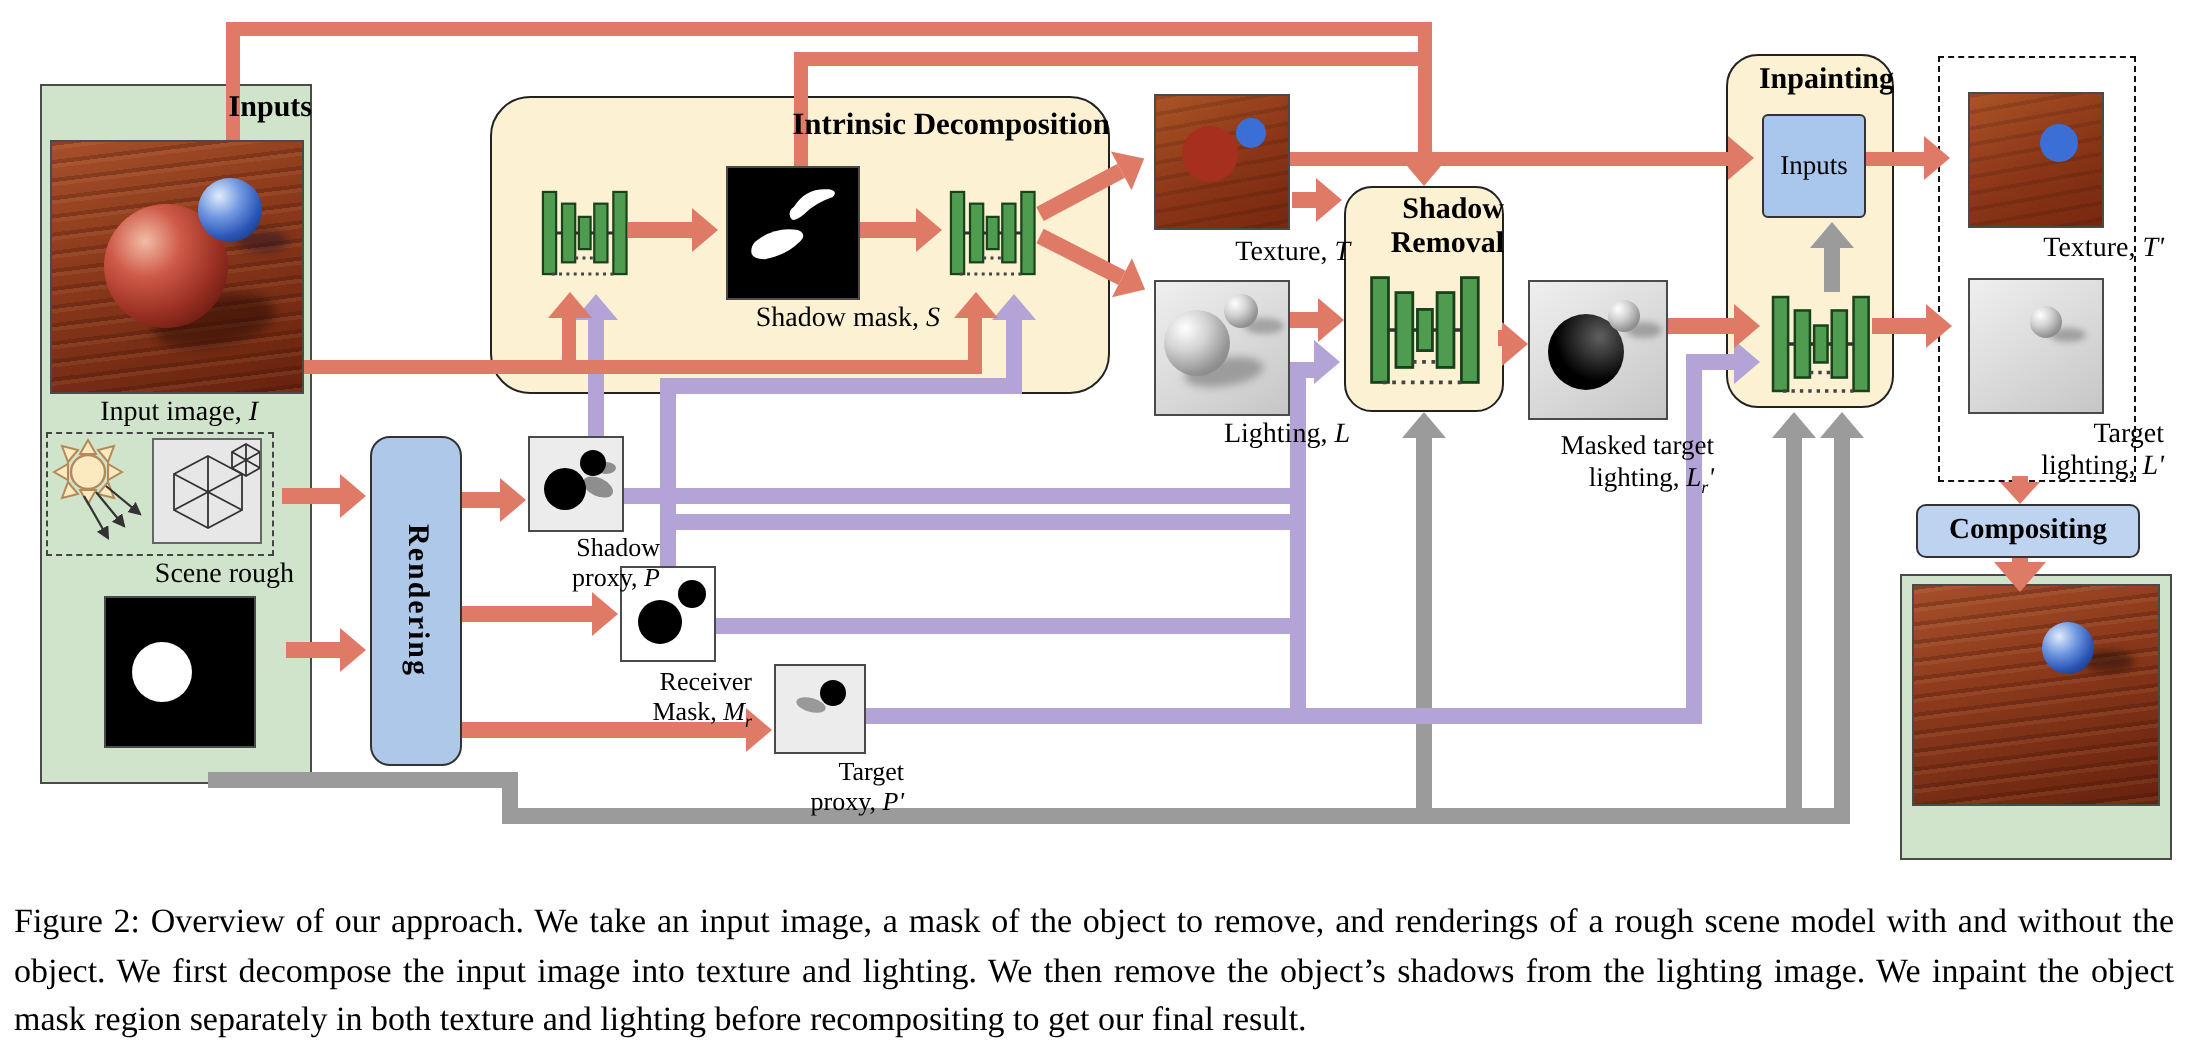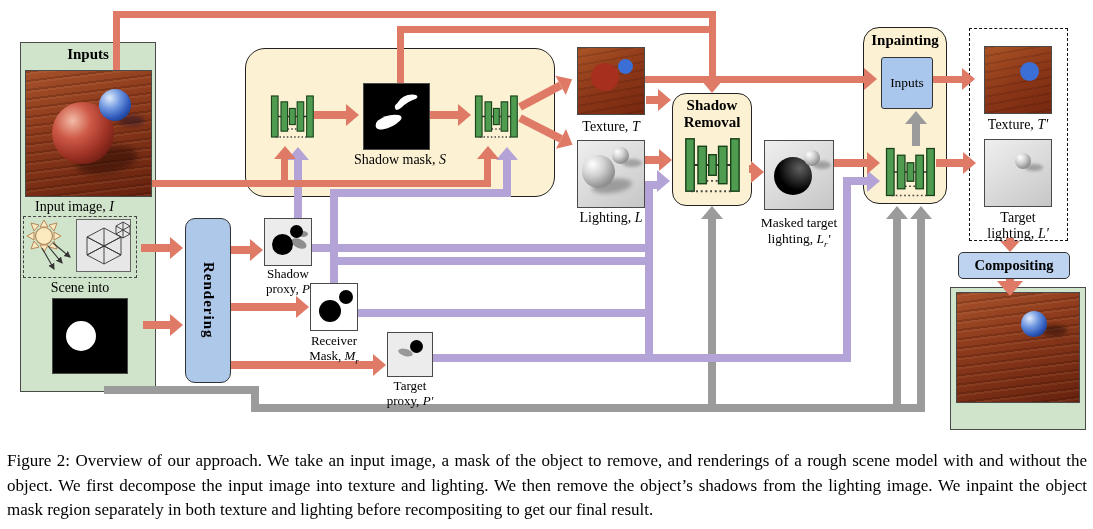--- a/index.html
+++ b/index.html
@@ -1,20 +1,20 @@
 <!DOCTYPE html>
 <html><head>
 <meta charset="utf-8">
 <style>
   html,body{margin:0;padding:0;background:#fff}
   #fig{position:relative;width:1093px;height:529px;background:#fff;overflow:hidden;
        font-family:"Liberation Serif","DejaVu Serif",serif;color:#000}
   .b{position:absolute;box-sizing:border-box}
   .ph{position:absolute;box-sizing:border-box;border:1px solid #4a4a4a;overflow:hidden}
-  .lab{position:absolute;font-size:14px;text-align:center;white-space:nowrap;line-height:1.15}
+  .lab{position:absolute;font-size:14px;text-align:right;white-space:nowrap;line-height:1.15}
   .l2{font-size:13px;line-height:1.13}
   .ttl{font-weight:bold;font-size:15px}
   .it{font-style:italic}
   sub.it{font-size:9px;font-style:italic}
   .hl,.vl{position:absolute}
   .cr{background:#df7a66}.cp{background:#b3a3d7}.cg{background:#9b9b9b}
   .ar{position:absolute;width:0;height:0;border-top:11px solid transparent;border-bottom:11px solid transparent;border-left:13px solid #df7a66}
   .au{position:absolute;width:0;height:0;border-left:11px solid transparent;border-right:11px solid transparent;border-bottom:13px solid #df7a66}
   .ad{position:absolute;width:0;height:0;border-left:11px solid transparent;border-right:11px solid transparent;border-top:13px solid #df7a66}
   .p.ar{border-left-color:#b3a3d7}.p.au{border-bottom-color:#b3a3d7}
@@ -285,21 +285,22 @@
   <div class="ar" style="left:373px;top:354px"></div>
   <div class="vl cr" style="left:1006px;top:238px;width:8px;height:4px"></div>
   <div class="ad" style="left:1000px;top:241px;border-left-width:10px;border-right-width:10px;border-top-width:11px"></div>
   <div class="vl cr" style="left:1006px;top:279px;width:8px;height:4px"></div>
   <div class="ad big" style="left:997px;top:281px"></div>
 
   <div class="lab ttl" style="left:20px;top:46px;width:136px">Inputs</div>
   <div class="lab" style="left:20px;top:199px;width:109px">
     <span>Input image, </span><span class="it">I</span>
   </div>
-  <div class="lab" style="left:13px;top:280px;width:134px">Scene into</div>
+  <div class="lab" style="left:13px;top:280px;width:134px">Scene rough</div>
+  <div class="lab ttl" style="left:245px;top:54px;width:310px;font-size:15.5px">Intrinsic Decomposition</div>
   <div class="lab" style="left:330px;top:152px;width:140px">
     <span>Shadow mask, </span><span class="it">S</span>
   </div>
   <div class="lab l2" style="left:246px;top:267px;width:84px">
     <span>Shadow</span><br>
     <span>proxy, </span><span class="it">P</span>
   </div>
   <div class="lab l2" style="left:292px;top:334px;width:84px">
     <span>Receiver</span><br>
     <span>Mask, </span><span class="it">M</span><sub class="it">r</sub>

